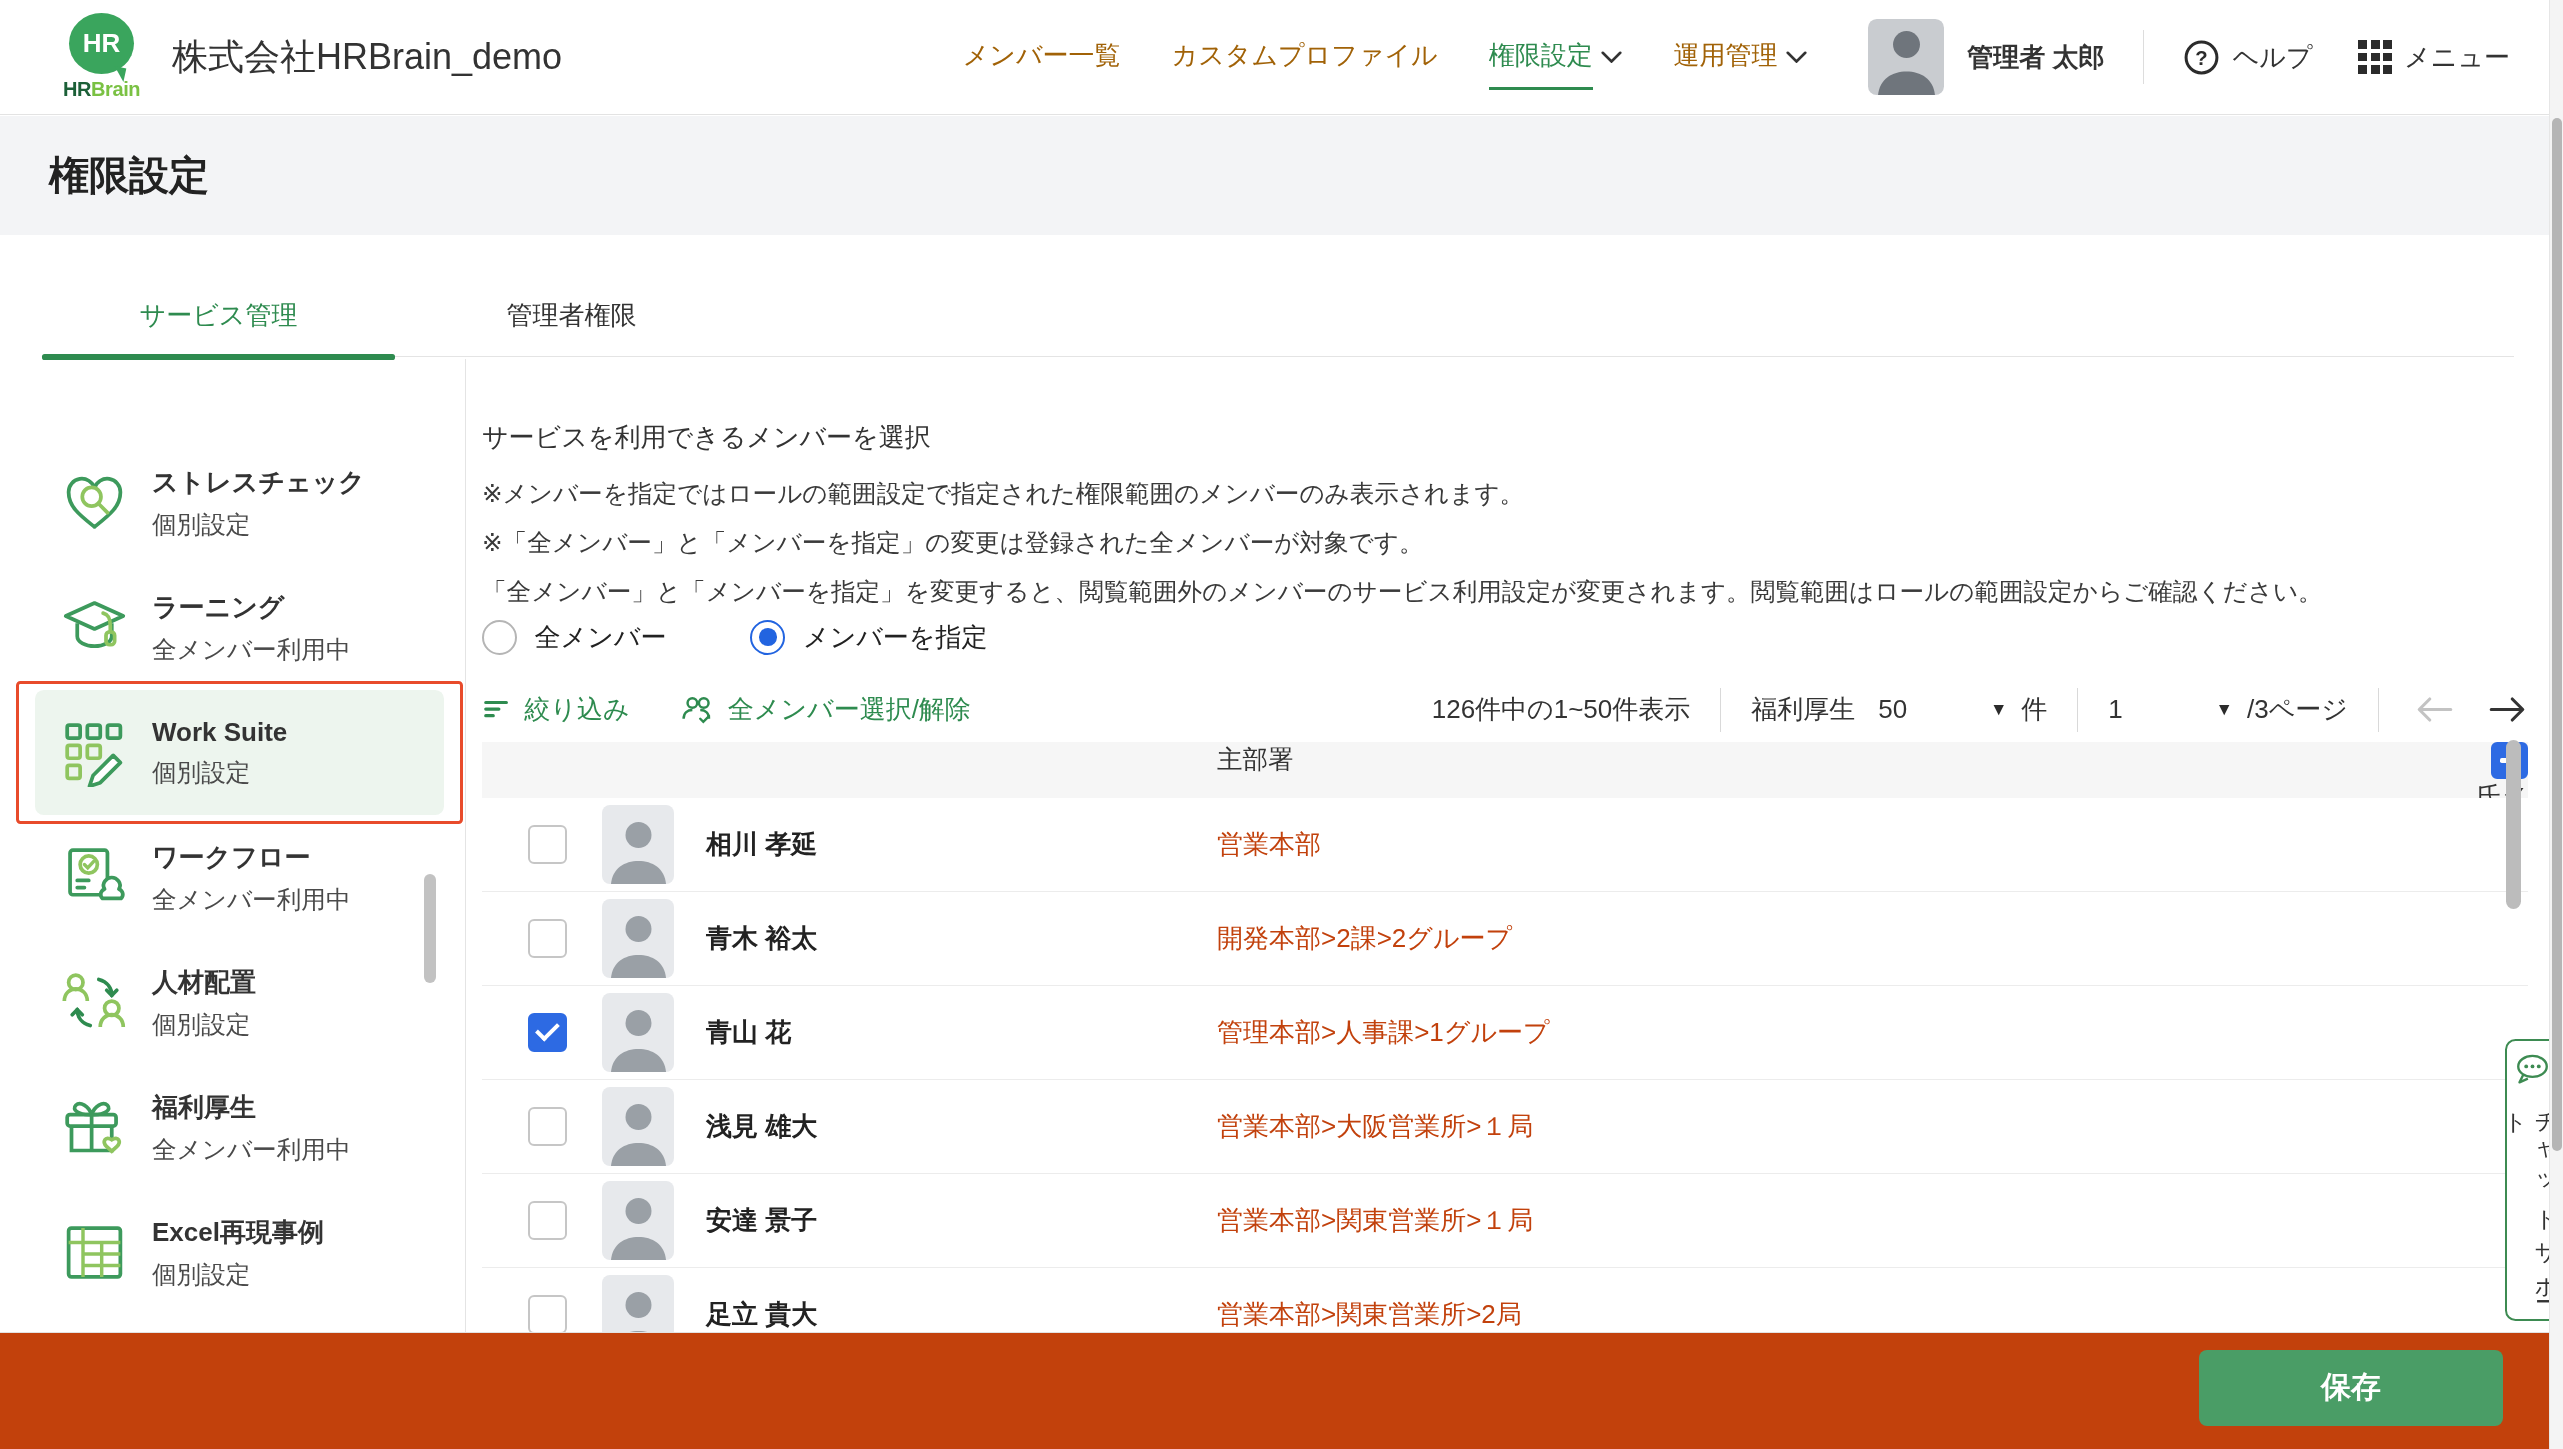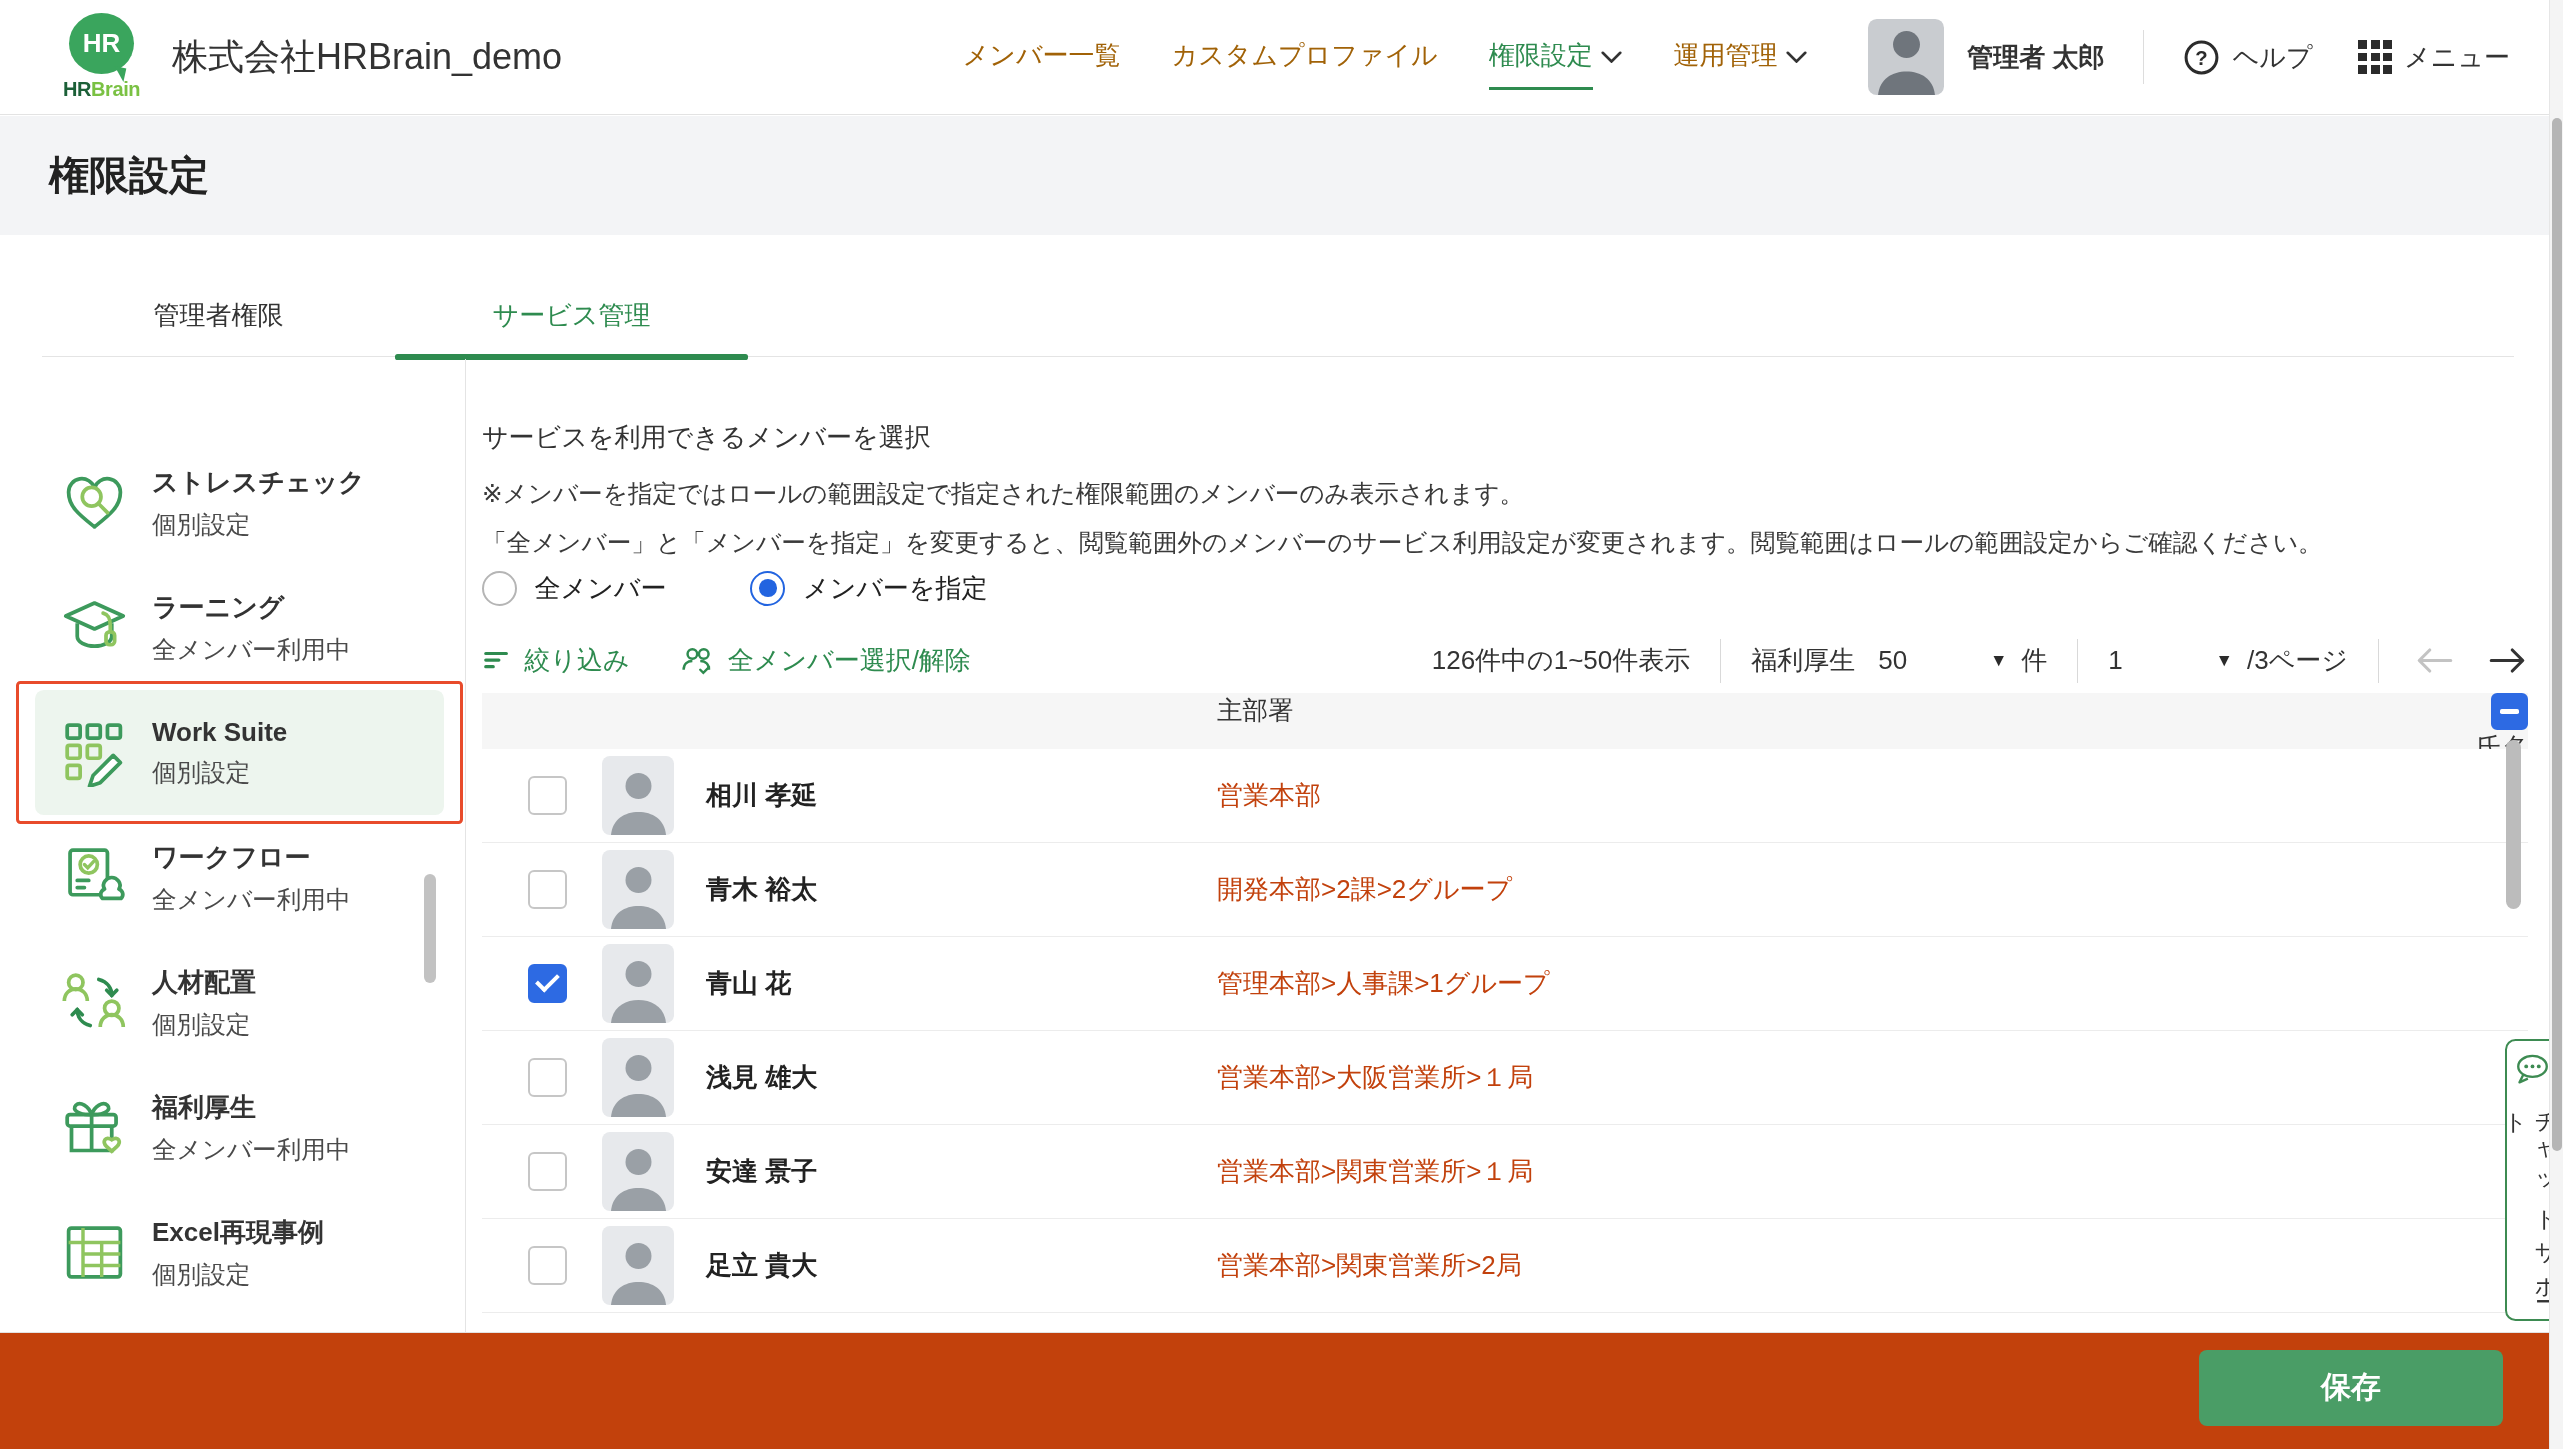--- a/index.html
+++ b/index.html
@@ -197,22 +197,22 @@
         <span>メニュー</span>
       </div>
     </div>
   </header>
 
   <div class="title-band">
     <h1 class="page-title">権限設定</h1>
   </div>
 
   <div class="tabs-row">
+    <div class="tab active">サービス管理</div>
     <div class="tab">管理者権限</div>
-    <div class="tab active">サービス管理</div>
   </div>
 
   <div class="body-wrap">
 
     <aside class="sidebar">
 
       <div class="sidebar-item">
         <svg class="svc-icon" viewBox="0 0 48 48">
           <path d="M24 41C14 33 6 27 6 17a9.2 9.2 0 0 1 18-3 9.2 9.2 0 0 1 18 3c0 10-8 16-18 24z" fill="none" stroke="#3d9a5c" stroke-width="2.6" stroke-linejoin="round"></path>
           <circle cx="22" cy="20" r="6.5" fill="#fff" stroke="#8fc55f" stroke-width="2.6"></circle>
@@ -318,20 +318,21 @@
       </div>
 
       <div class="sidebar-scrollbar"></div>
     </aside>
 
     <main class="content">
       <div class="intro-line">サービスを利用できるメンバーを選択</div>
 
       <div class="notes">
         <div>※メンバーを指定ではロールの範囲設定で指定された権限範囲のメンバーのみ表示されます。</div>
+        <div>※「全メンバー」と「メンバーを指定」の変更は登録された全メンバーが対象です。</div>
         <div>「全メンバー」と「メンバーを指定」を変更すると、閲覧範囲外のメンバーのサービス利用設定が変更されます。閲覧範囲はロールの範囲設定からご確認ください。</div>
       </div>
 
       <div class="radio-row">
         <div class="radio-option">
           <span class="radio" id="radio-all"></span>
           <span class="radio-label">全メンバー</span>
         </div>
         <div class="radio-option">
           <span class="radio selected" id="radio-specify"></span>

